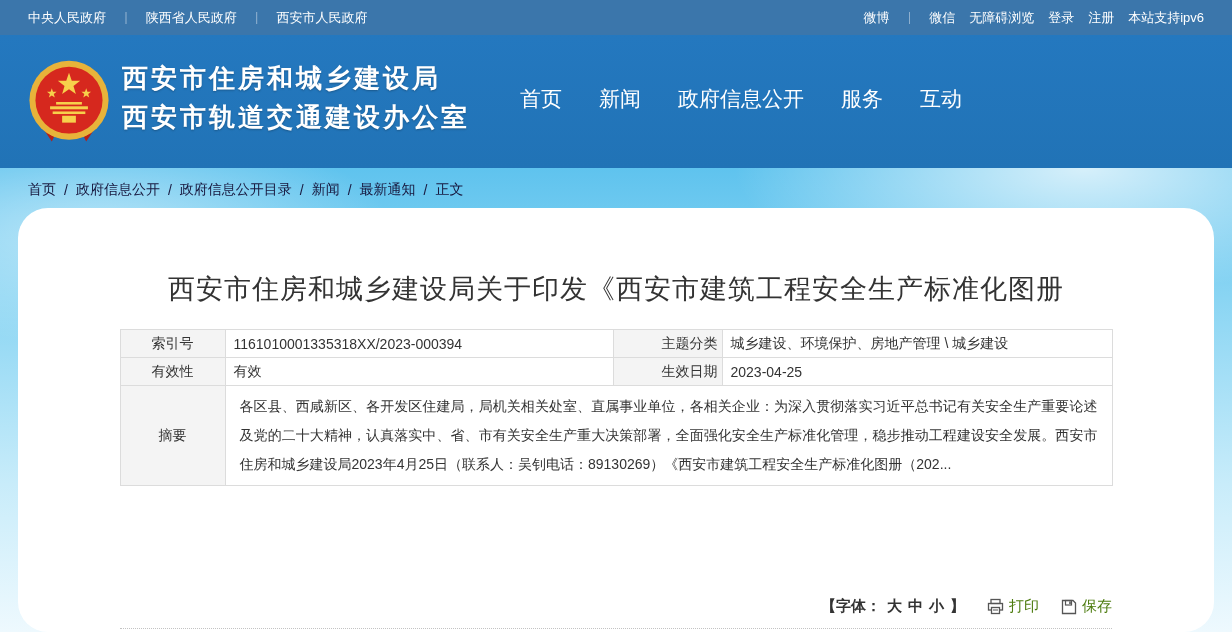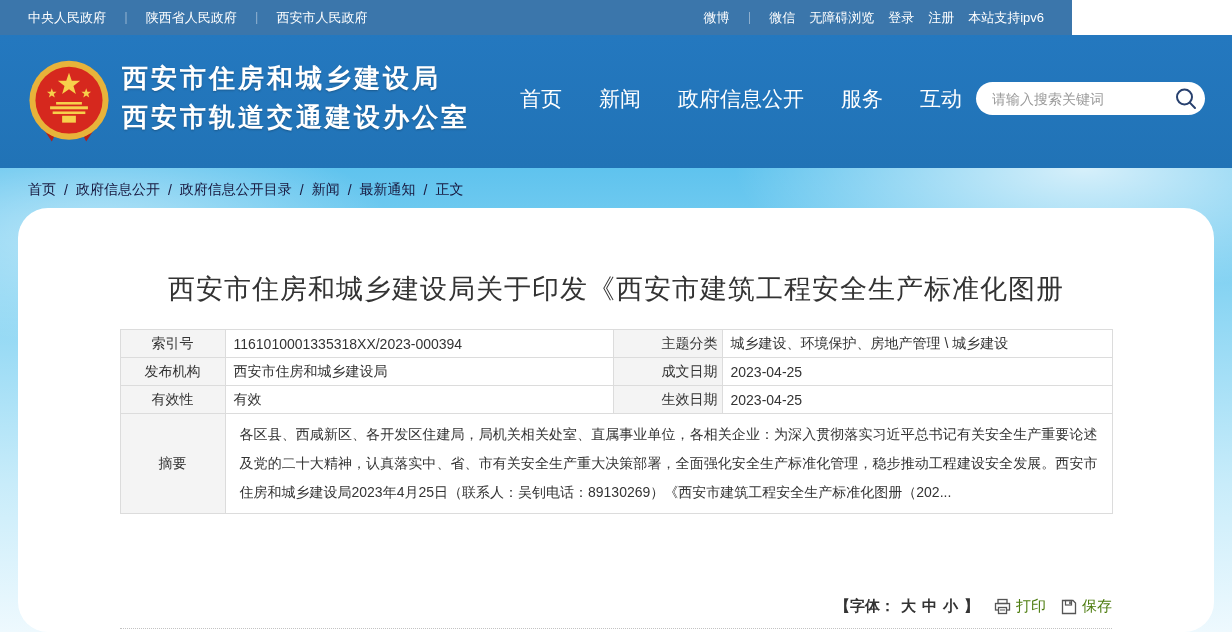--- a/index.html
+++ b/index.html
@@ -1,21 +1,21 @@
 <!DOCTYPE html>
 <html><head>
 <meta charset="utf-8">
 <style>
   * { margin:0; padding:0; box-sizing:border-box; }
   html,body { width:1232px; height:632px; overflow:hidden;
     font-family:"Liberation Sans","DejaVu Sans",sans-serif; }
   .stage { position:relative; width:1232px; height:632px; background:#fff; }
 
   
-  .topbar { position:absolute; top:0; left:0; width:1072px; height:35px;
+  .topbar { position:absolute; top:0; left:0; width:1232px; height:35px;
     background:#3b76ab; color:#fff; font-size:13px;
     display:flex; align-items:center; justify-content:space-between; padding:0 28px; }
   .topbar a { color:#fff; text-decoration:none; cursor:pointer; }
   .topbar .grp { display:flex; align-items:center; gap:14px; }
   .topbar .sep { color:rgba(255,255,255,.55); font-size:12px; }
 
   
   .header { position:absolute; top:35px; left:0; width:1232px; height:133px;
     background:linear-gradient(180deg,#2478bf 0%,#2173b6 100%); }
   .emblem { position:absolute; left:26px; top:21px; width:86px; height:92px; }
@@ -54,21 +54,21 @@
     font-size:14px; color:#333; table-layout:fixed; }
   table.meta td { border:1px solid #dcdcdc; height:28px; padding:2px 8px;
     vertical-align:middle; }
   table.meta td.lbl { width:105px; background:#f4f4f4; text-align:center; padding:2px 4px; }
   table.meta td.v1 { width:388px; }
   table.meta td.lbl2 { width:109px; background:#f4f4f4; text-align:right; padding:2px 4px; }
   table.meta td.v2 { width:390px; }
   table.meta td.summary { line-height:29px; padding:6px 14px; text-align:justify; }
 
   .toolbar { position:absolute; top:389px; right:102px; display:flex; 
-    gap:15px; font-size:15px; color:#333; }
+    gap:22px; font-size:15px; color:#333; }
   .font-ctl { display:flex; align-items:center; gap:6px; font-weight:bold; }
   .font-ctl .fsz { cursor:pointer; font-weight:bold; }
   .tool-btn { display:flex; align-items:center; gap:5px; cursor:pointer; color:#4d7c0f; }
   .tool-btn svg { display:block; }
   .dotline { position:absolute; top:420px; left:102px; width:992px;
     border-top:1px dotted #c3c3c3; }
 </style>
 </head>
 <body>
 
@@ -112,27 +112,20 @@
       <div>西安市住房和城乡建设局</div>
       <div>西安市轨道交通建设办公室</div>
     </div>
     <nav class="nav">
       <span class="nav-item">首页</span>
       <span class="nav-item">新闻</span>
       <span class="nav-item">政府信息公开</span>
       <span class="nav-item">服务</span>
       <span class="nav-item">互动</span>
     </nav>
-    <div class="search">
-      <input type="text" placeholder="请输入搜索关键词" style="">
-      <svg class="mag" viewBox="0 0 26 26">
-        <circle cx="11.5" cy="11" r="7.5" fill="none" stroke="#27406e" stroke-width="2"></circle>
-        <line x1="16.8" y1="16.6" x2="22" y2="22" stroke="#27406e" stroke-width="2" stroke-linecap="round"></line>
-      </svg>
-    </div>
   </div>
 
   <div class="sky">
 
     <div class="breadcrumb">
       <span class="bc-item">首页</span>
       <span class="bc-sep">/</span>
       <span class="bc-item">政府信息公开</span>
       <span class="bc-sep">/</span>
       <span class="bc-item">政府信息公开目录</span>
@@ -149,26 +142,20 @@
         <div>西安市住房和城乡建设局关于印发《西安市建筑工程安全生产标准化图册</div>
       </h1>
 
       <table class="meta">
         <tbody>
             <tr>
           <td class="lbl">索引号</td>
           <td class="v1">1161010001335318XX/2023-000394</td>
           <td class="lbl2">主题分类</td>
           <td class="v2">城乡建设、环境保护、房地产管理 \ 城乡建设</td>
-        </tr>
-        <tr>
-          <td class="lbl">发布机构</td>
-          <td class="v1">西安市住房和城乡建设局</td>
-          <td class="lbl2">成文日期</td>
-          <td class="v2">2023-04-25</td>
         </tr>
         <tr>
           <td class="lbl">有效性</td>
           <td class="v1">有效</td>
           <td class="lbl2">生效日期</td>
           <td class="v2">2023-04-25</td>
         </tr>
         <tr>
           <td class="lbl">摘要</td>
           <td class="summary" colspan="3">各区县、西咸新区、各开发区住建局，局机关相关处室、直属事业单位，各相关企业：为深入贯彻落实习近平总书记有关安全生产重要论述及党的二十大精神，认真落实中、省、市有关安全生产重大决策部署，全面强化安全生产标准化管理，稳步推动工程建设安全发展。西安市住房和城乡建设局2023年4月25日（联系人：吴钊电话：89130269）《西安市建筑工程安全生产标准化图册（202...</td>

